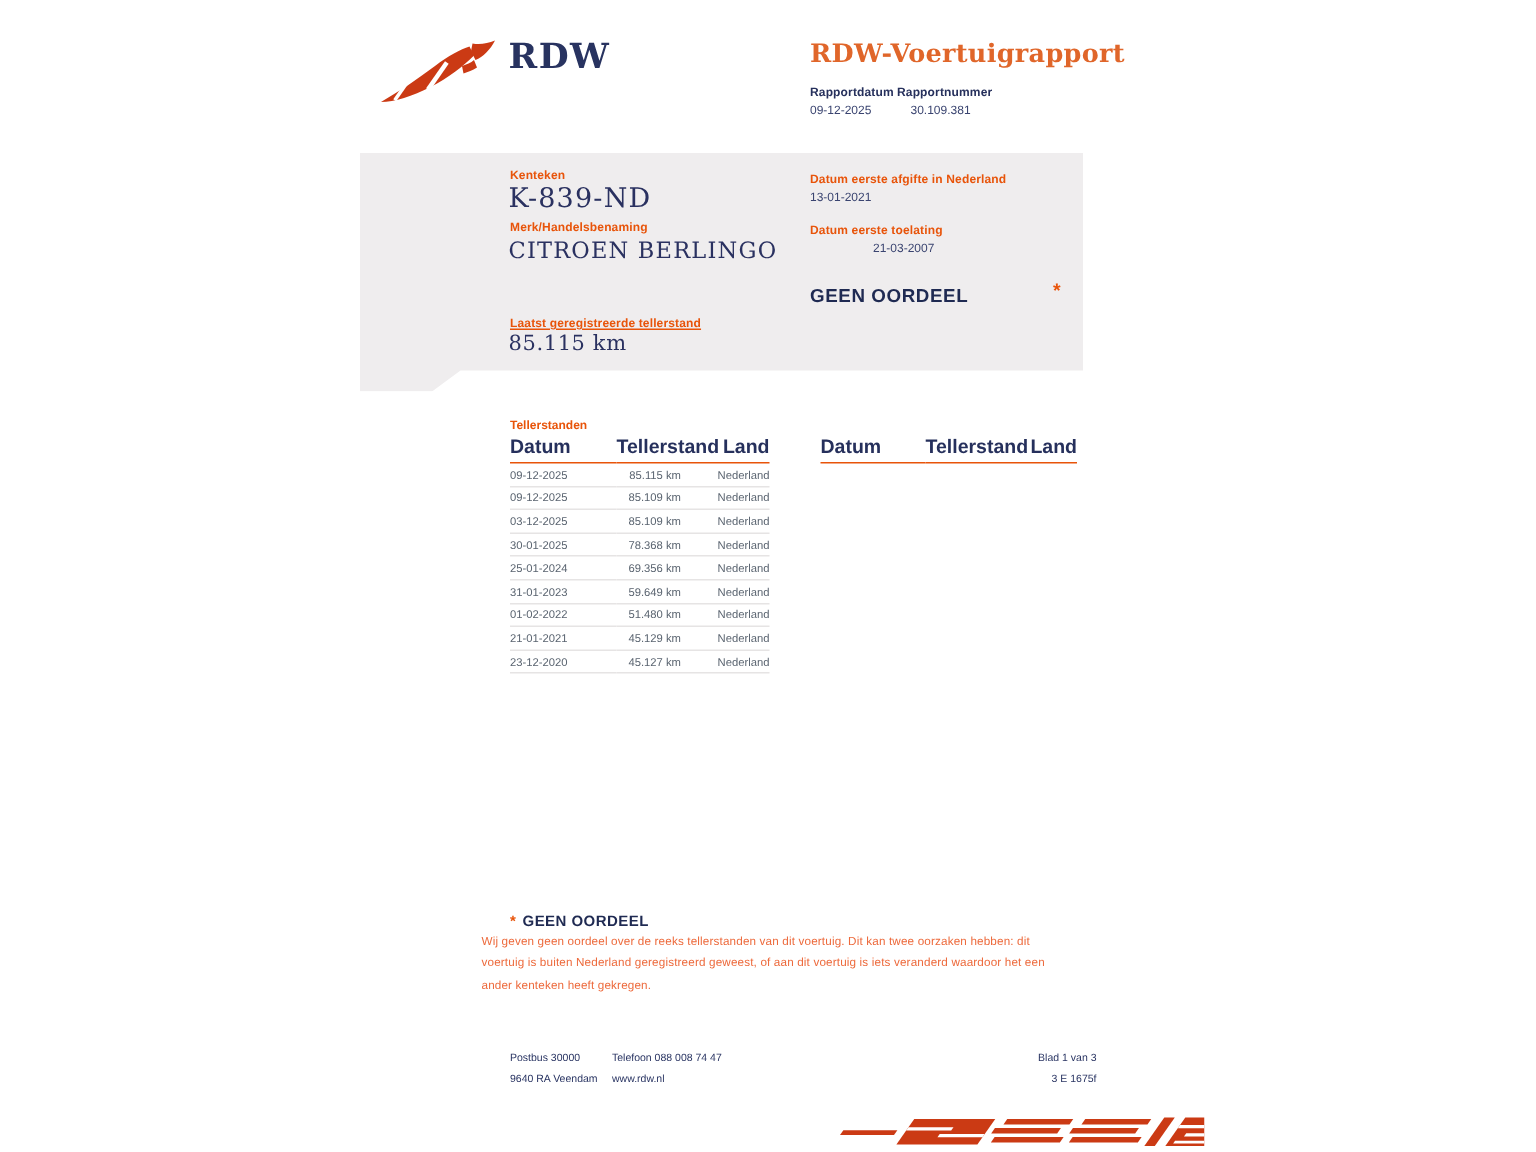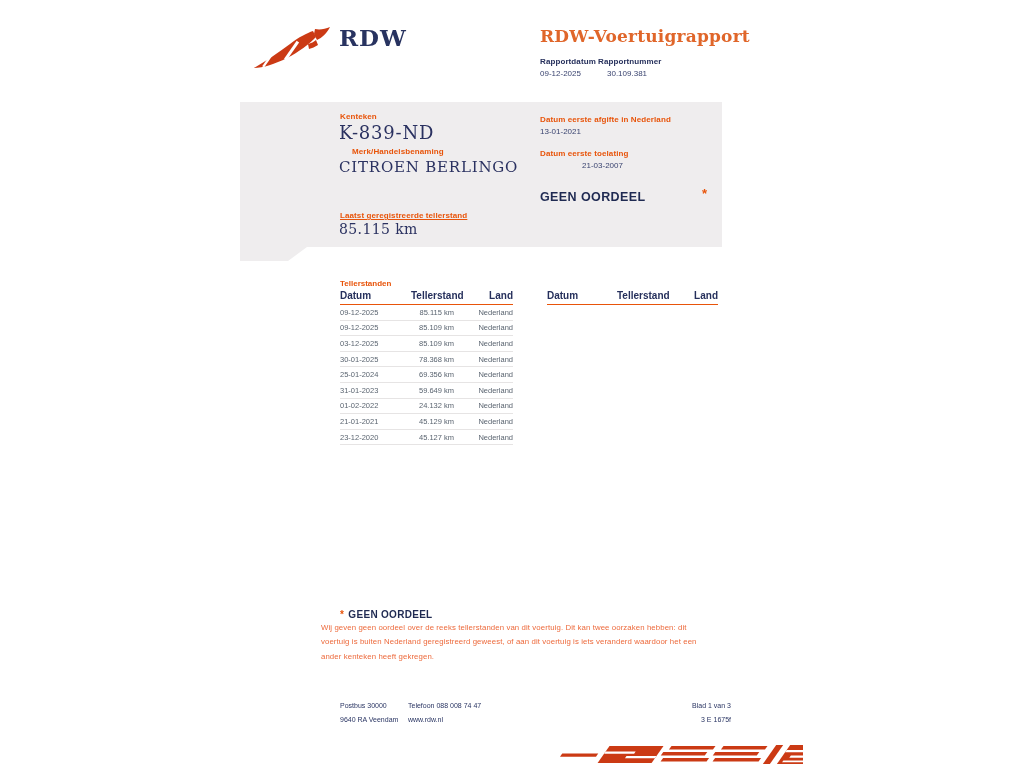--- a/index.html
+++ b/index.html
@@ -32,21 +32,21 @@
   .val-serif{
     font-family:"DejaVu Serif", serif;color:#2A3160;letter-spacing:0.8px;
   }
   .oordeel{
     font-size:12.5px;font-weight:700;color:#1F2A52;letter-spacing:0.4px;
   }
   .asterisk{color:#E8540A;font-weight:700;font-size:13px;}
   
   .mtable{border-collapse:collapse;table-layout:fixed;font-size:7.5px;}
   .mtable th{
-    font-size:10px;font-weight:700;color:#26305C;text-align:left;padding:0 0 3px 0;
+    font-size:13px;font-weight:700;color:#26305C;text-align:left;padding:0 0 3px 0;
     border-bottom:1.5px solid #E8540A;
   }
   .mtable th.r, .mtable td.r{text-align:right;}
   .mtable td{
     color:#5A6470;padding:0;height:14.6px;vertical-align:middle;
     border-bottom:1px solid #E6E4E4;
   }
   .section-title{font-size:8px;font-weight:700;color:#E8540A;}
   
   .footnote-title{font-size:10px;font-weight:700;color:#1F2A52;letter-spacing:0.3px;}
@@ -78,21 +78,21 @@
 <div class="abs val-small" style="left:540px;top:69px;">09-12-2025</div>
 
 <div class="abs lbl" style="left:598px;top:57px;text-align:right;">Rapportnummer</div>
 <div class="abs val-small" style="left:607px;top:69px;">30.109.381</div>
 
 <div class="abs panel"></div>
 
 <div class="abs lbl-orange" style="left:340px;top:112px;">Kenteken</div>
 <div class="abs val-serif" style="left:339px;top:122px;font-size:18px;">K-839-ND</div>
 
-<div class="abs lbl-orange" style="left:352px;top:147px;">Merk/Handelsbenaming</div>
+<div class="abs lbl-orange" style="left:340px;top:147px;">Merk/Handelsbenaming</div>
 <div class="abs val-serif" style="left:339px;top:158px;font-size:15px;">CITROEN BERLINGO</div>
 
 <div class="abs lbl-orange" style="left:340px;top:211px;text-decoration:underline;">Laatst geregistreerde tellerstand</div>
 <div class="abs val-serif" style="left:339px;top:221px;font-size:14px;letter-spacing:0.4px;">85.115 km</div>
 
 <div class="abs lbl-orange" style="left:540px;top:115px;">Datum eerste afgifte in Nederland</div>
 <div class="abs val-small" style="left:540px;top:127px;">13-01-2021</div>
 
 <div class="abs lbl-orange" style="left:540px;top:149px;">Datum eerste toelating</div>
 <div class="abs val-small" style="left:540px;top:161px;margin-left:42px;">21-03-2007</div>
@@ -141,21 +141,21 @@
       <td class="r">69.356 km</td>
       <td class="r">Nederland</td>
     </tr>
     <tr>
       <td>31-01-2023</td>
       <td class="r">59.649 km</td>
       <td class="r">Nederland</td>
     </tr>
     <tr>
       <td>01-02-2022</td>
-      <td class="r">24.132 km</td>
+      <td class="r">51.480 km</td>
       <td class="r">Nederland</td>
     </tr>
     <tr>
       <td>21-01-2021</td>
       <td class="r">45.129 km</td>
       <td class="r">Nederland</td>
     </tr>
     <tr>
       <td>23-12-2020</td>
       <td class="r">45.127 km</td>

